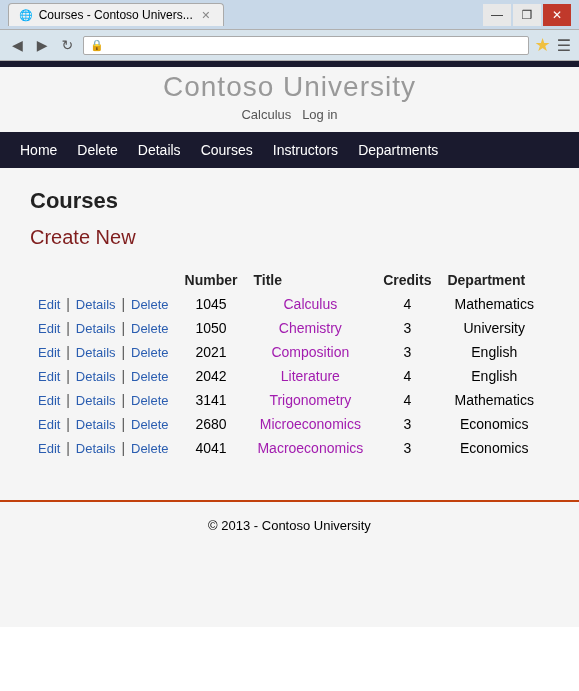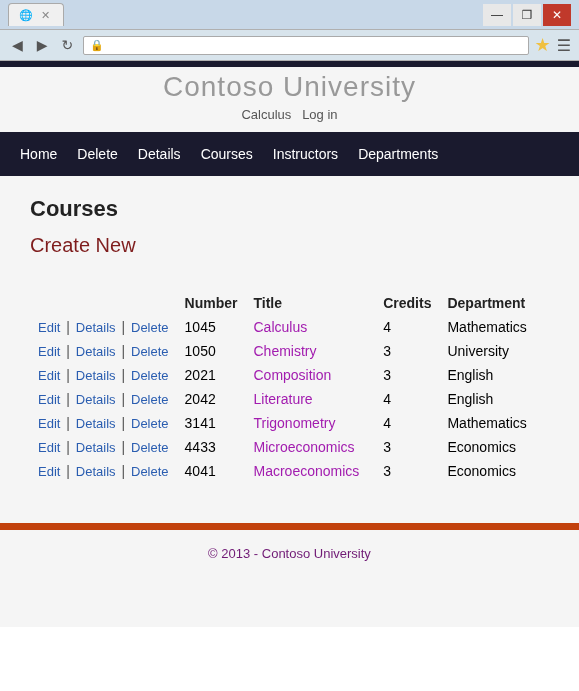--- a/index.html
+++ b/index.html
@@ -63,58 +63,59 @@
       text-align: center; padding: 4px 0 10px;
     }
     .site-title {
       font-size: 28px; color: #999; font-weight: 300; letter-spacing: 1px;
     }
     .auth-links { font-size: 13px; color: #333; margin-top: 4px; }
     .auth-links a { color: #555; text-decoration: none; }
 
     .nav-bar {
       background: #1a1a2e; padding: 0 20px; display: flex; align-items: center;
-      height: 44px; gap: 20px;
+      height: 36px; gap: 20px;
     }
     .nav-bar a {
       color: white; text-decoration: none; font-size: 14px; font-weight: 500;
     }
 
     .page-body { padding: 20px 30px; }
     .page-heading { font-size: 22px; font-weight: bold; margin-bottom: 12px; color: #222; }
     .create-link { color: #7f1d1d; text-decoration: none; font-size: 20px; }
 
-    .courses-table { margin-top: 34px; width: 100%; border-collapse: collapse; }
+    .courses-table { margin-top: 19px; width: 100%; border-collapse: collapse; }
     .courses-table th {
       text-align: left; font-weight: bold; font-size: 14px; padding: 4px 8px;
       color: #222;
     }
-    .courses-table td { padding: 4px 8px; font-size: 14px; vertical-align: middle; }
+    .courses-table td { padding: 4px 8px; font-size: 14px; vertical-align: middle; text-align: center; }
     .action-cell { white-space: nowrap; }
     .action-link { color: #2a5db0; text-decoration: none; font-size: 13px; }
     .action-sep { color: #555; margin: 0 2px; }
     .course-link { color: #a21caf; text-decoration: none; }
     .col-number { width: 60px; }
     .col-title { width: 130px; }
     .col-credits { width: 60px; }
     .col-dept { width: 110px; }
 
     .page-footer {
-      text-align: center; padding: 16px; font-size: 13px; color: #701a75;
-      border-top: 7px solid #c2410c; margin-top: 20px; background: #f5f5f5;
+      text-align: center; padding: 16px; font-size: 13px; color: #000000;
+      border-top: 2px solid #c2410c; margin-top: 20px; background: #f5f5f5;
     }
   </style>
 </head>
 <body>
 
 <div class="window-chrome">
   <div class="title-bar">
     <div class="title-bar-left">
       <div class="tab">
         <span class="tab-icon">🌐</span>
+        <span>Courses - Contoso Univers...</span>
         <span class="tab-close">✕</span>
       </div>
     </div>
     <div class="window-controls">
       <button class="win-btn win-min">—</button>
       <button class="win-btn win-max">❐</button>
       <button class="win-btn win-close">✕</button>
     </div>
   </div>
   <div class="address-bar">
@@ -230,21 +231,21 @@
       <td>Mathematics</td>
     </tr>
           <tr>
       <td class="action-cell">
         <a href="#" class="action-link">Edit</a>
         <span class="action-sep">|</span>
         <a href="#" class="action-link">Details</a>
         <span class="action-sep">|</span>
         <a href="#" class="action-link">Delete</a>
       </td>
-      <td>4433</td>
+      <td>2680</td>
       <td><a href="#" class="course-link">Microeconomics</a></td>
       <td>3</td>
       <td>Economics</td>
     </tr>
           <tr>
       <td class="action-cell">
         <a href="#" class="action-link">Edit</a>
         <span class="action-sep">|</span>
         <a href="#" class="action-link">Details</a>
         <span class="action-sep">|</span>

